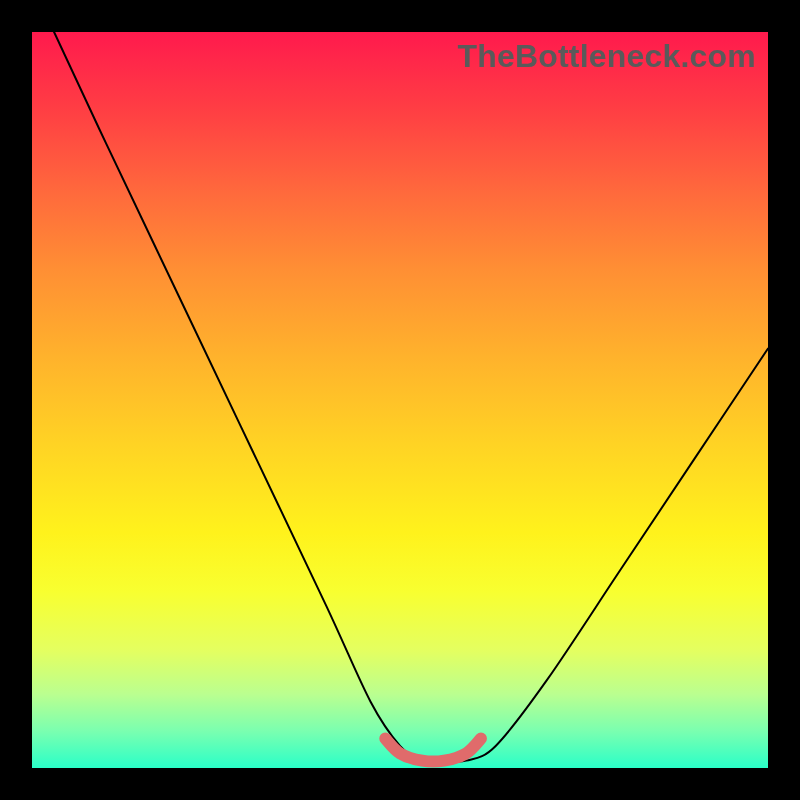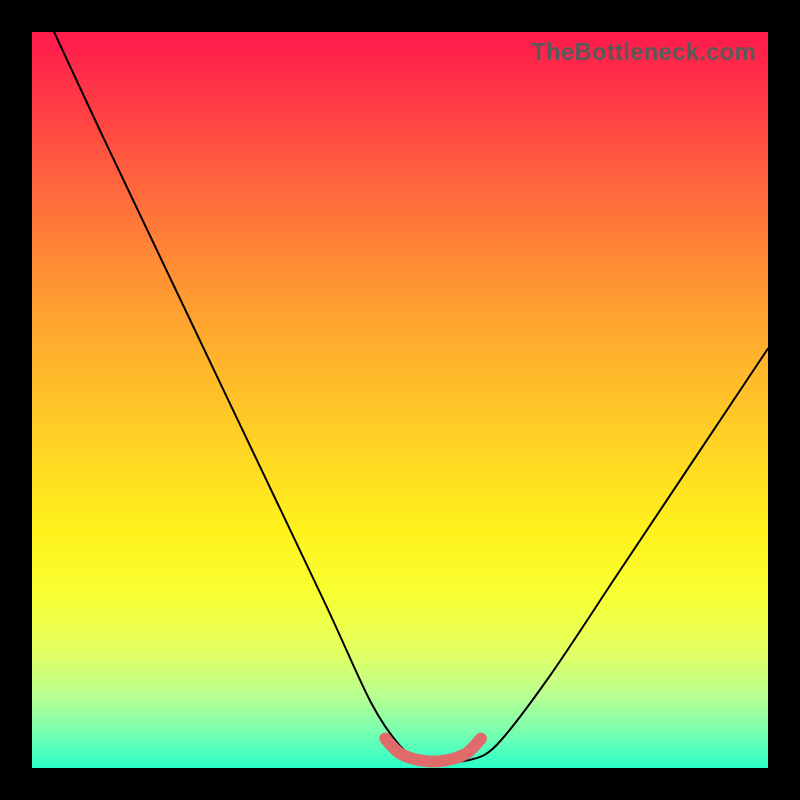--- a/index.html
+++ b/index.html
@@ -37,21 +37,21 @@
       #e4ff60 84%,
       #baff90 90%,
       #7affb0 95%,
       #2affc8 100%
     );
   }
   .attribution {
     position: absolute;
     top: 6px;
     right: 12px;
-    font-size: 24px;
+    font-size: 32px;
     font-weight: 600;
     color: #5a5a5a;
     letter-spacing: 0.2px;
   }
   svg.curve {
     position: absolute;
     left: 0;
     top: 0;
     width: 736px;
     height: 736px;

